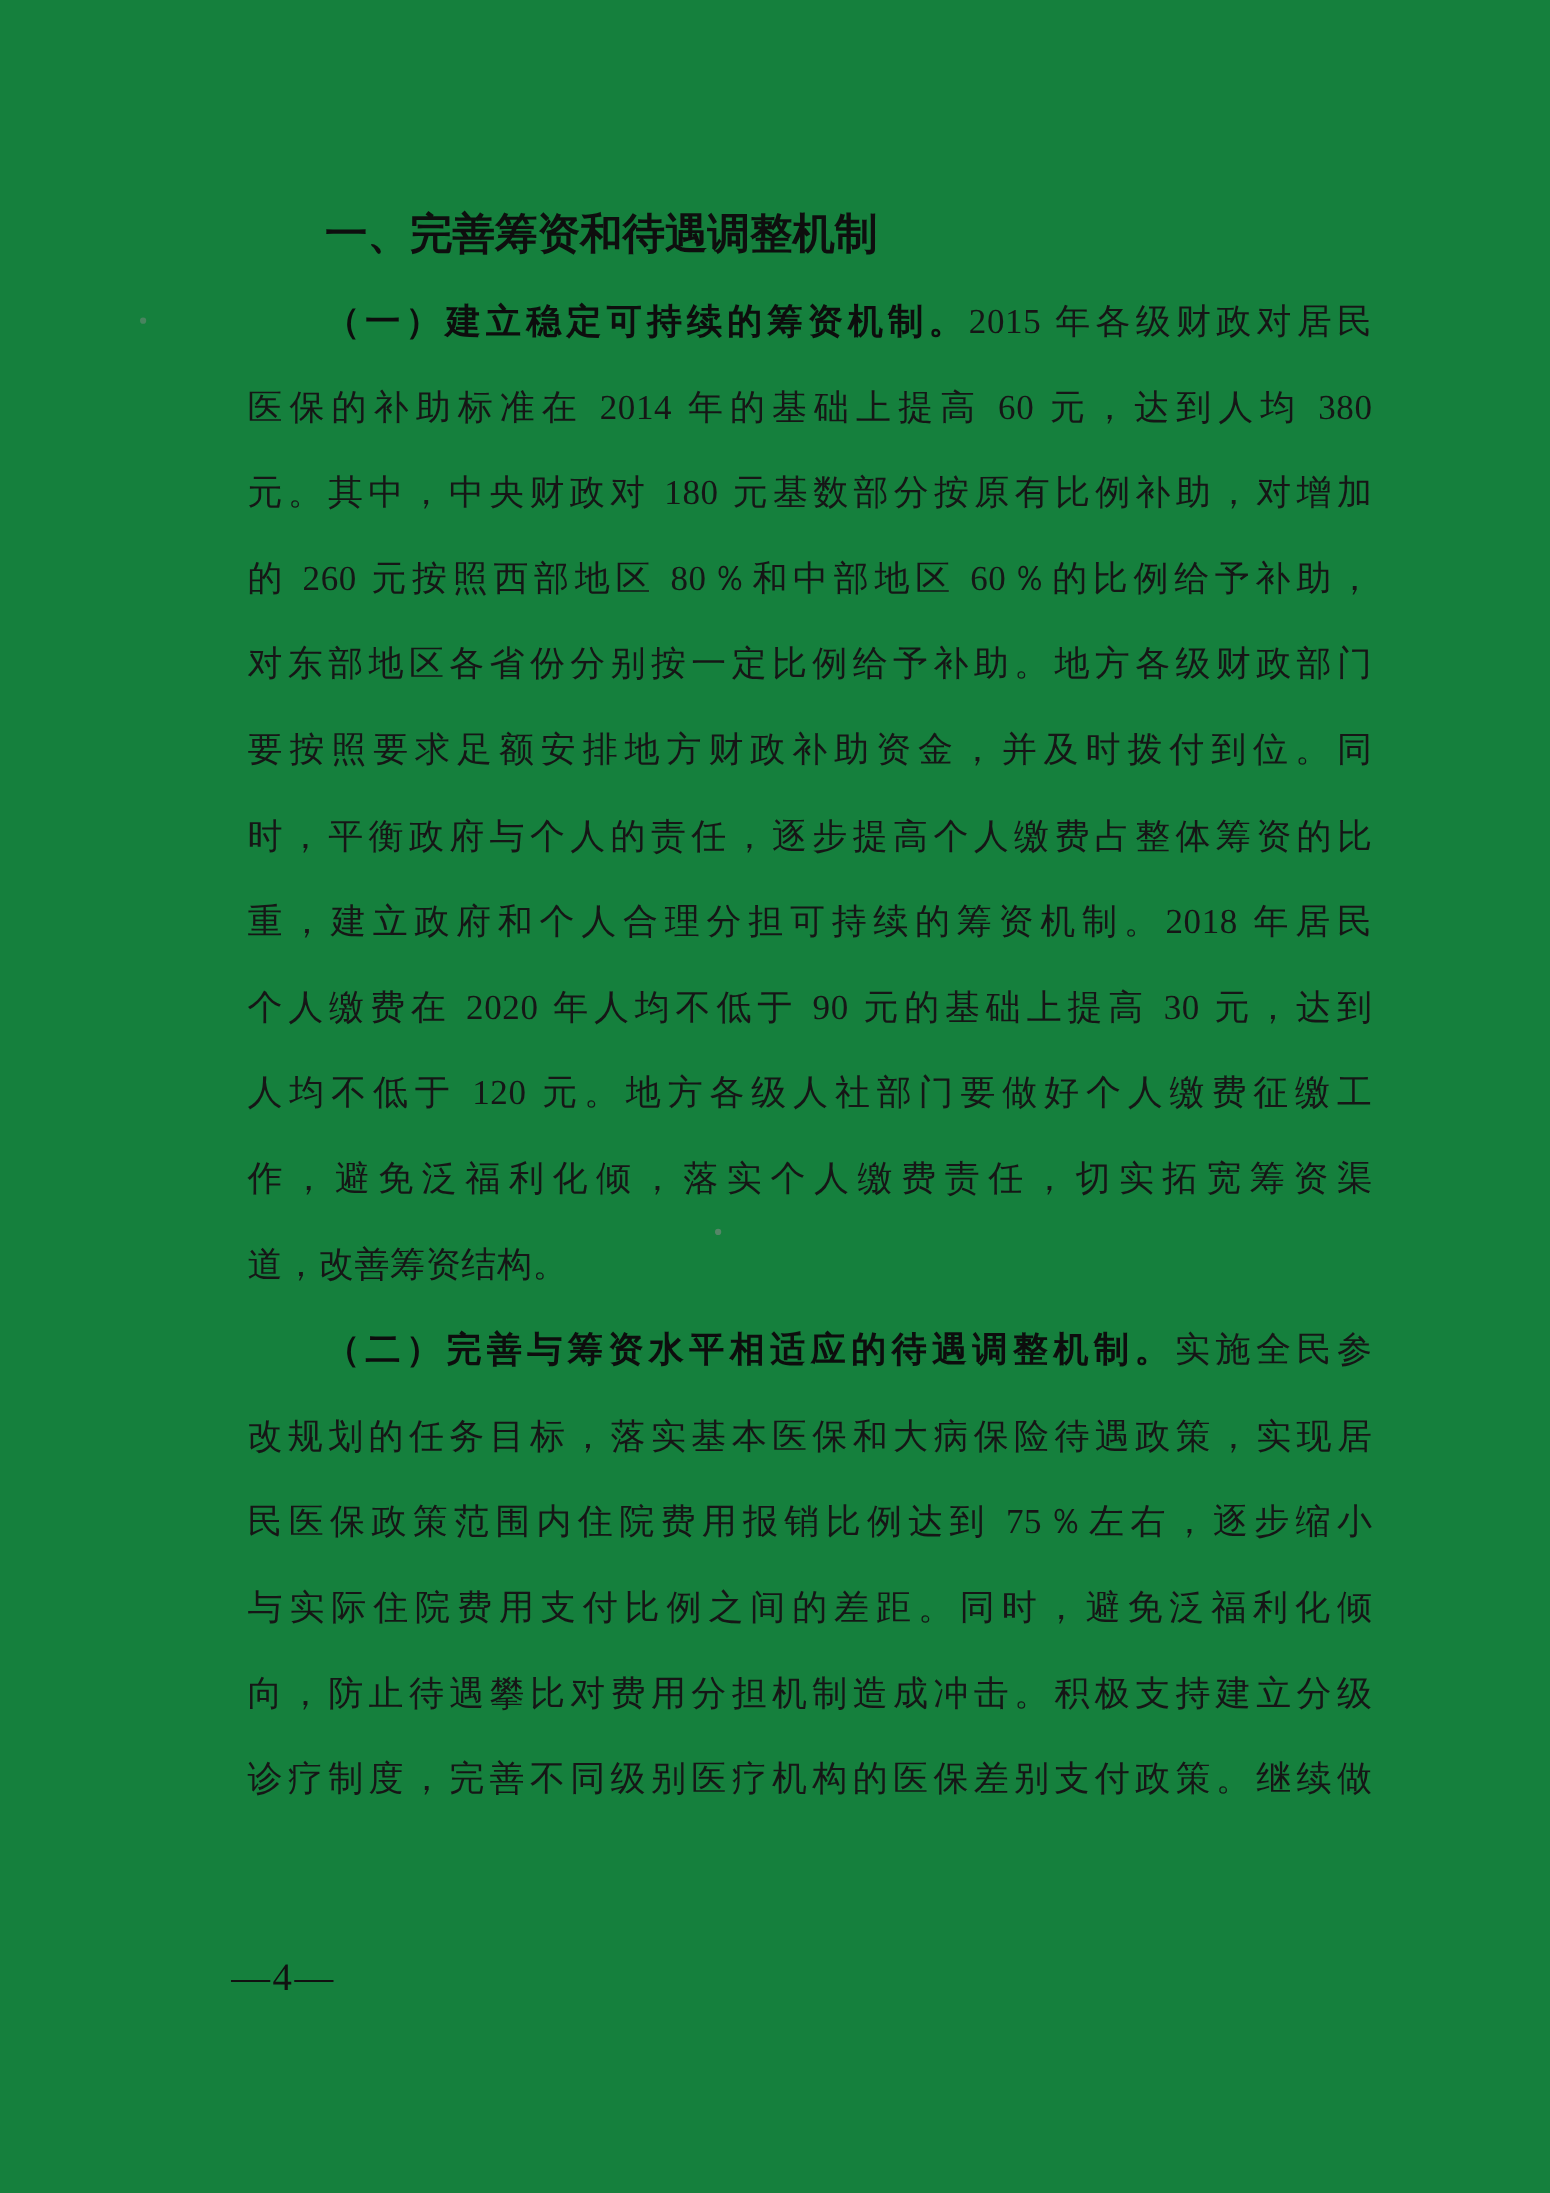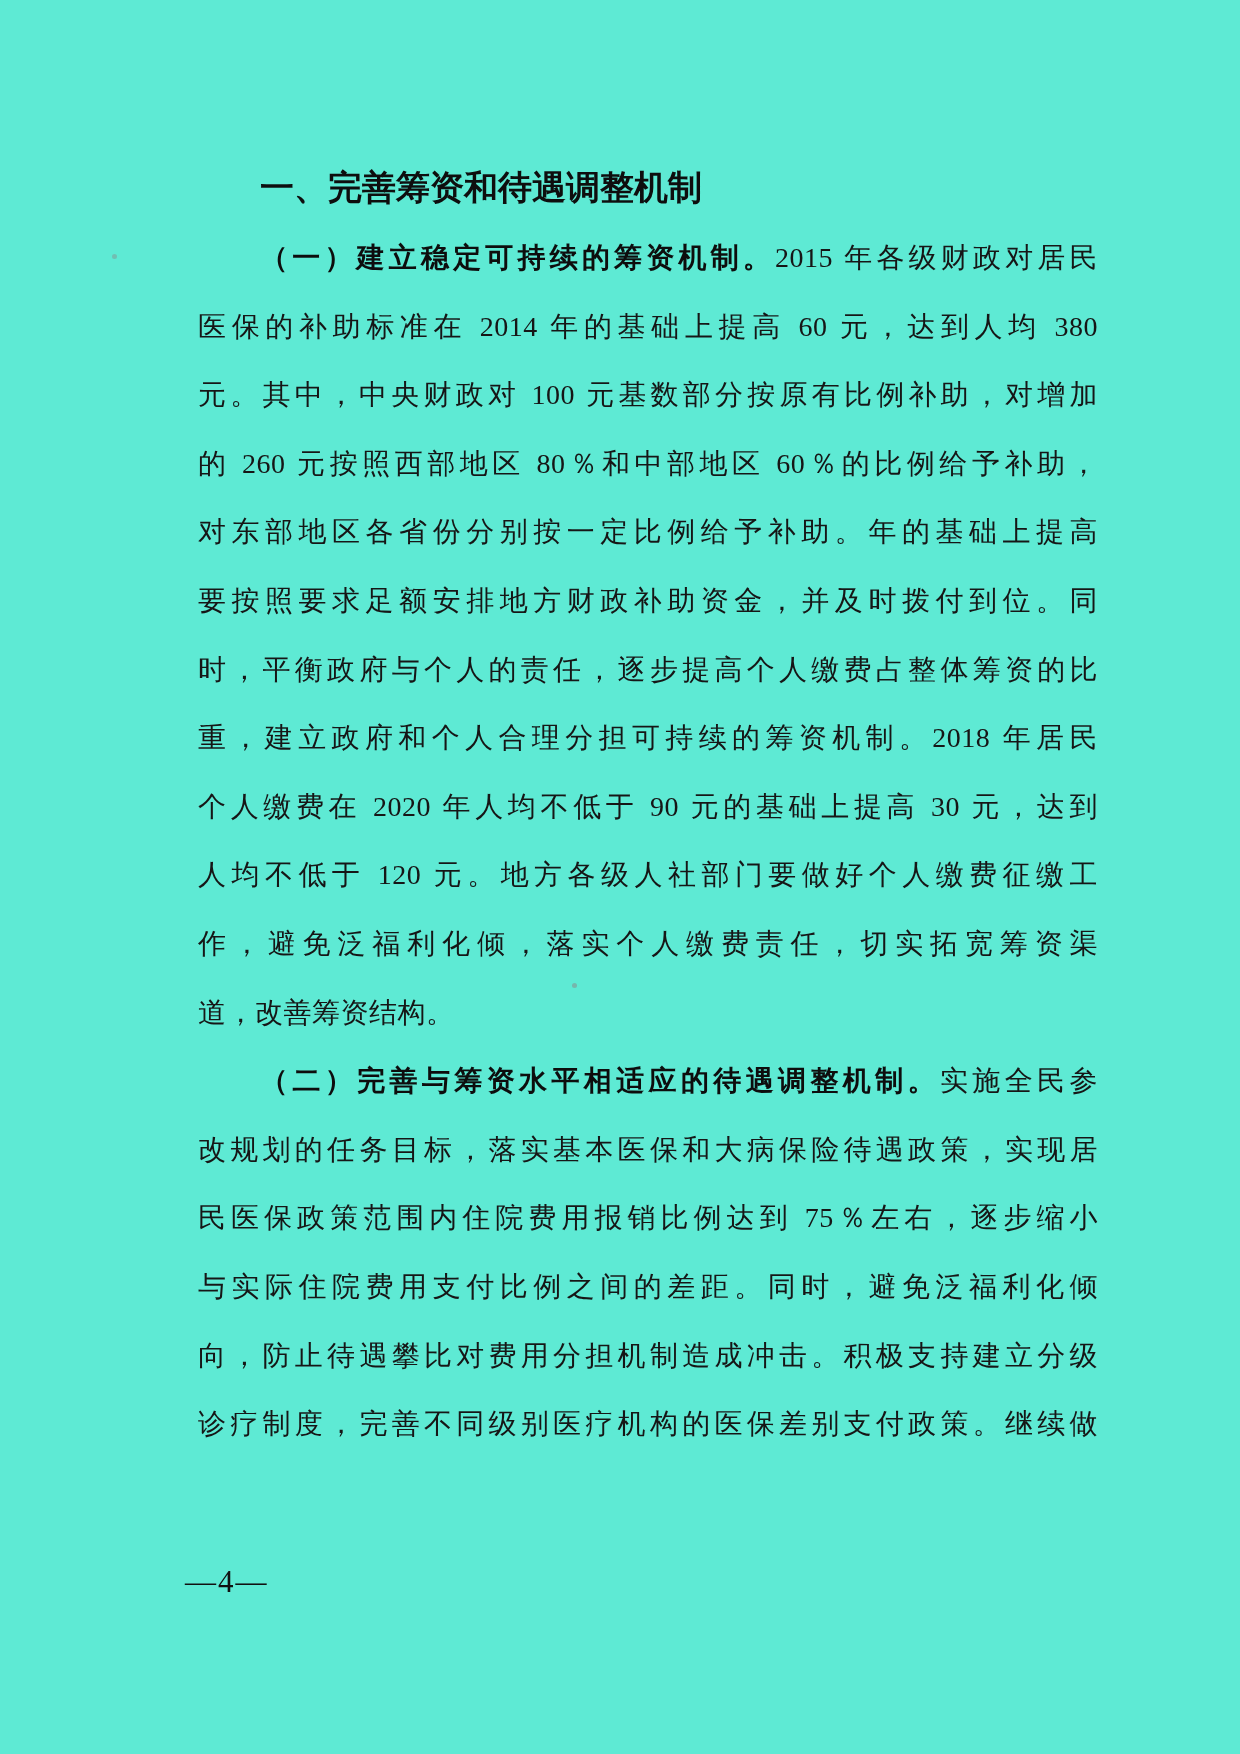--- a/index.html
+++ b/index.html
@@ -1,19 +1,19 @@
 <!DOCTYPE html>
 <html><head>
 <meta charset="utf-8">
 <style>
   html,body{margin:0;padding:0;background:#ffffff;}
   .page{
     position:relative;
     width:1240px;height:1754px;
-    background:#5eead4;
+    background:#15803d;
     overflow:hidden;
     color:#161616;
     font-family:"Liberation Serif","DejaVu Serif",serif;
   }
   .heading{
     position:absolute;
     left:260px;top:167px;
     margin:0;
     font-family:"Liberation Sans","DejaVu Sans",sans-serif;
     font-weight:bold;
@@ -61,23 +61,23 @@
 </head>
 <body>
 
 <div class="page">
 
   <h1 class="heading">一、完善筹资和待遇调整机制</h1>
 
   <div class="textblock" id="textblock">
       <div class="line indent"><b>（一）建立稳定可持续的筹资机制。</b>2015 年各级财政对居民</div>
       <div class="line">医保的补助标准在 2014 年的基础上提高 60 元，达到人均 380</div>
-      <div class="line">元。其中，中央财政对 100 元基数部分按原有比例补助，对增加</div>
+      <div class="line">元。其中，中央财政对 180 元基数部分按原有比例补助，对增加</div>
       <div class="line">的 260 元按照西部地区 80％和中部地区 60％的比例给予补助，</div>
-      <div class="line">对东部地区各省份分别按一定比例给予补助。年的基础上提高</div>
+      <div class="line">对东部地区各省份分别按一定比例给予补助。地方各级财政部门</div>
       <div class="line">要按照要求足额安排地方财政补助资金，并及时拨付到位。同</div>
       <div class="line">时，平衡政府与个人的责任，逐步提高个人缴费占整体筹资的比</div>
       <div class="line">重，建立政府和个人合理分担可持续的筹资机制。2018 年居民</div>
       <div class="line">个人缴费在 2020 年人均不低于 90 元的基础上提高 30 元，达到</div>
       <div class="line">人均不低于 120 元。地方各级人社部门要做好个人缴费征缴工</div>
       <div class="line">作，避免泛福利化倾，落实个人缴费责任，切实拓宽筹资渠</div>
       <div class="line para-end">道，改善筹资结构。</div>
       <div class="line indent"><b>（二）完善与筹资水平相适应的待遇调整机制。</b>实施全民参</div>
       <div class="line">改规划的任务目标，落实基本医保和大病保险待遇政策，实现居</div>
       <div class="line">民医保政策范围内住院费用报销比例达到 75％左右，逐步缩小</div>

